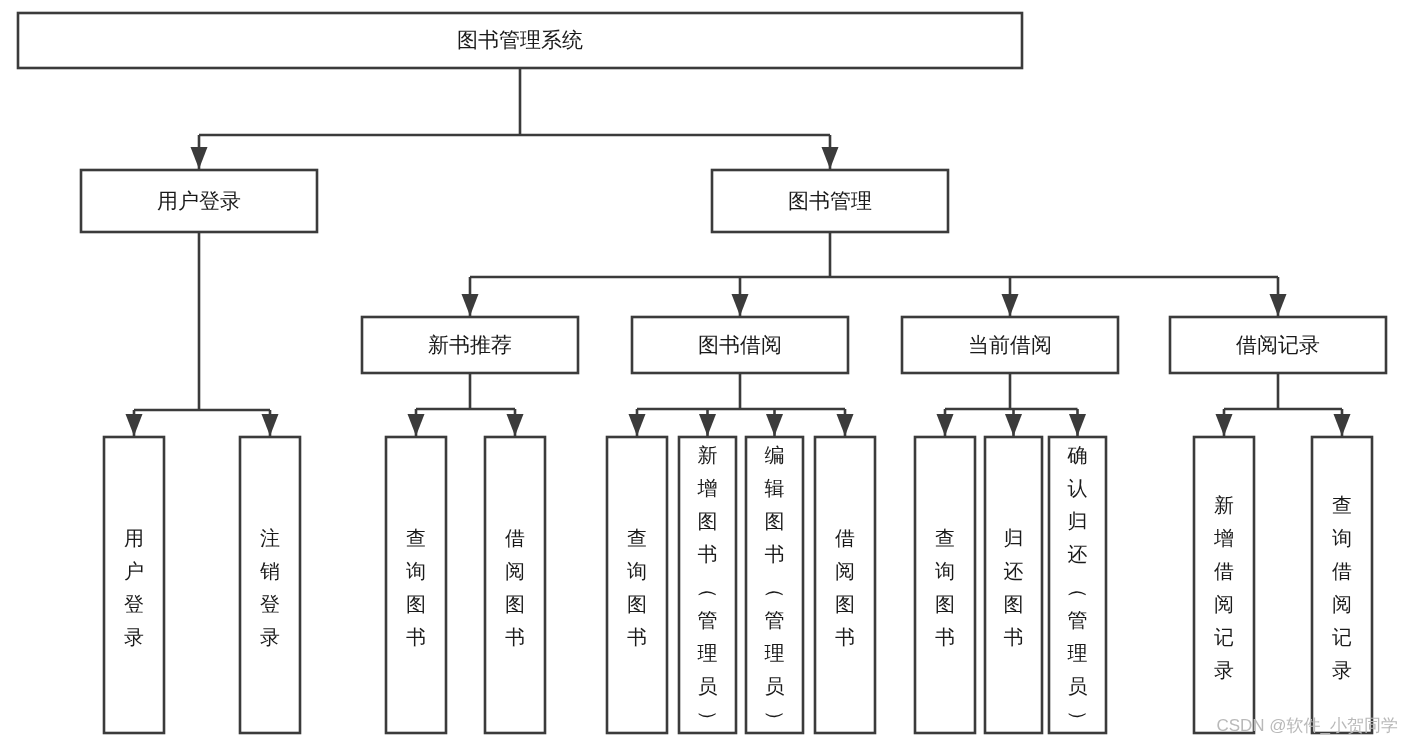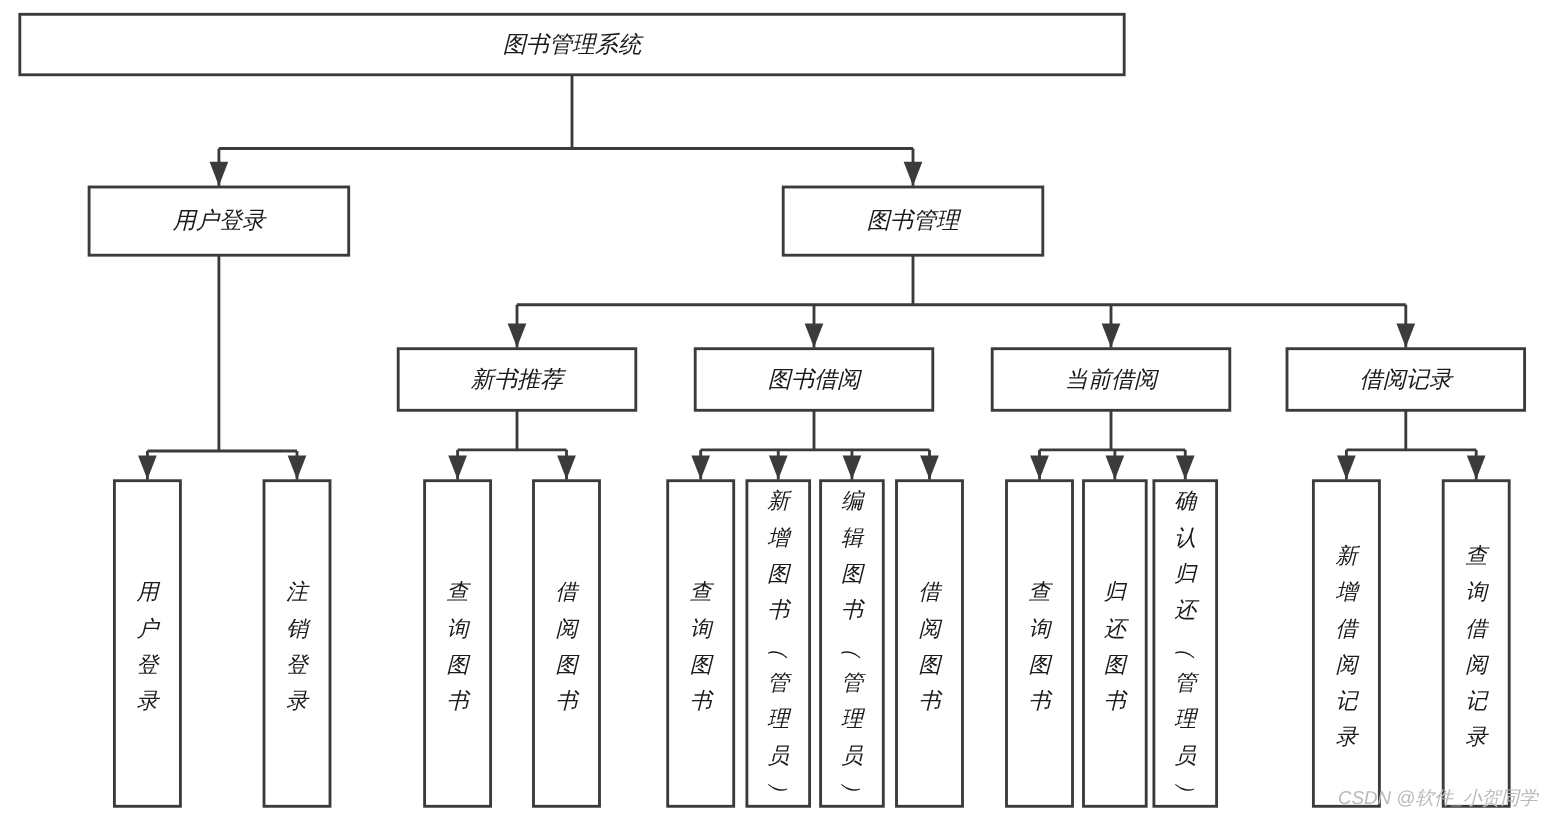--- a/index.html
+++ b/index.html
@@ -11,21 +11,20 @@
     width: 1405px;
     height: 747px;
     font-family: "Liberation Sans", "DejaVu Sans", sans-serif;
     overflow: hidden;
     position: relative;
   }
   #diagram-root {
     position: relative;
     width: 1150px;
     height: 747px;
-    font-style: italic;
   }
   svg.diagram-svg {
     position: absolute;
     top: 0;
     left: 0;
     width: 1405px;
     height: 747px;
   }
   .node-box {
     fill: #ffffff;

